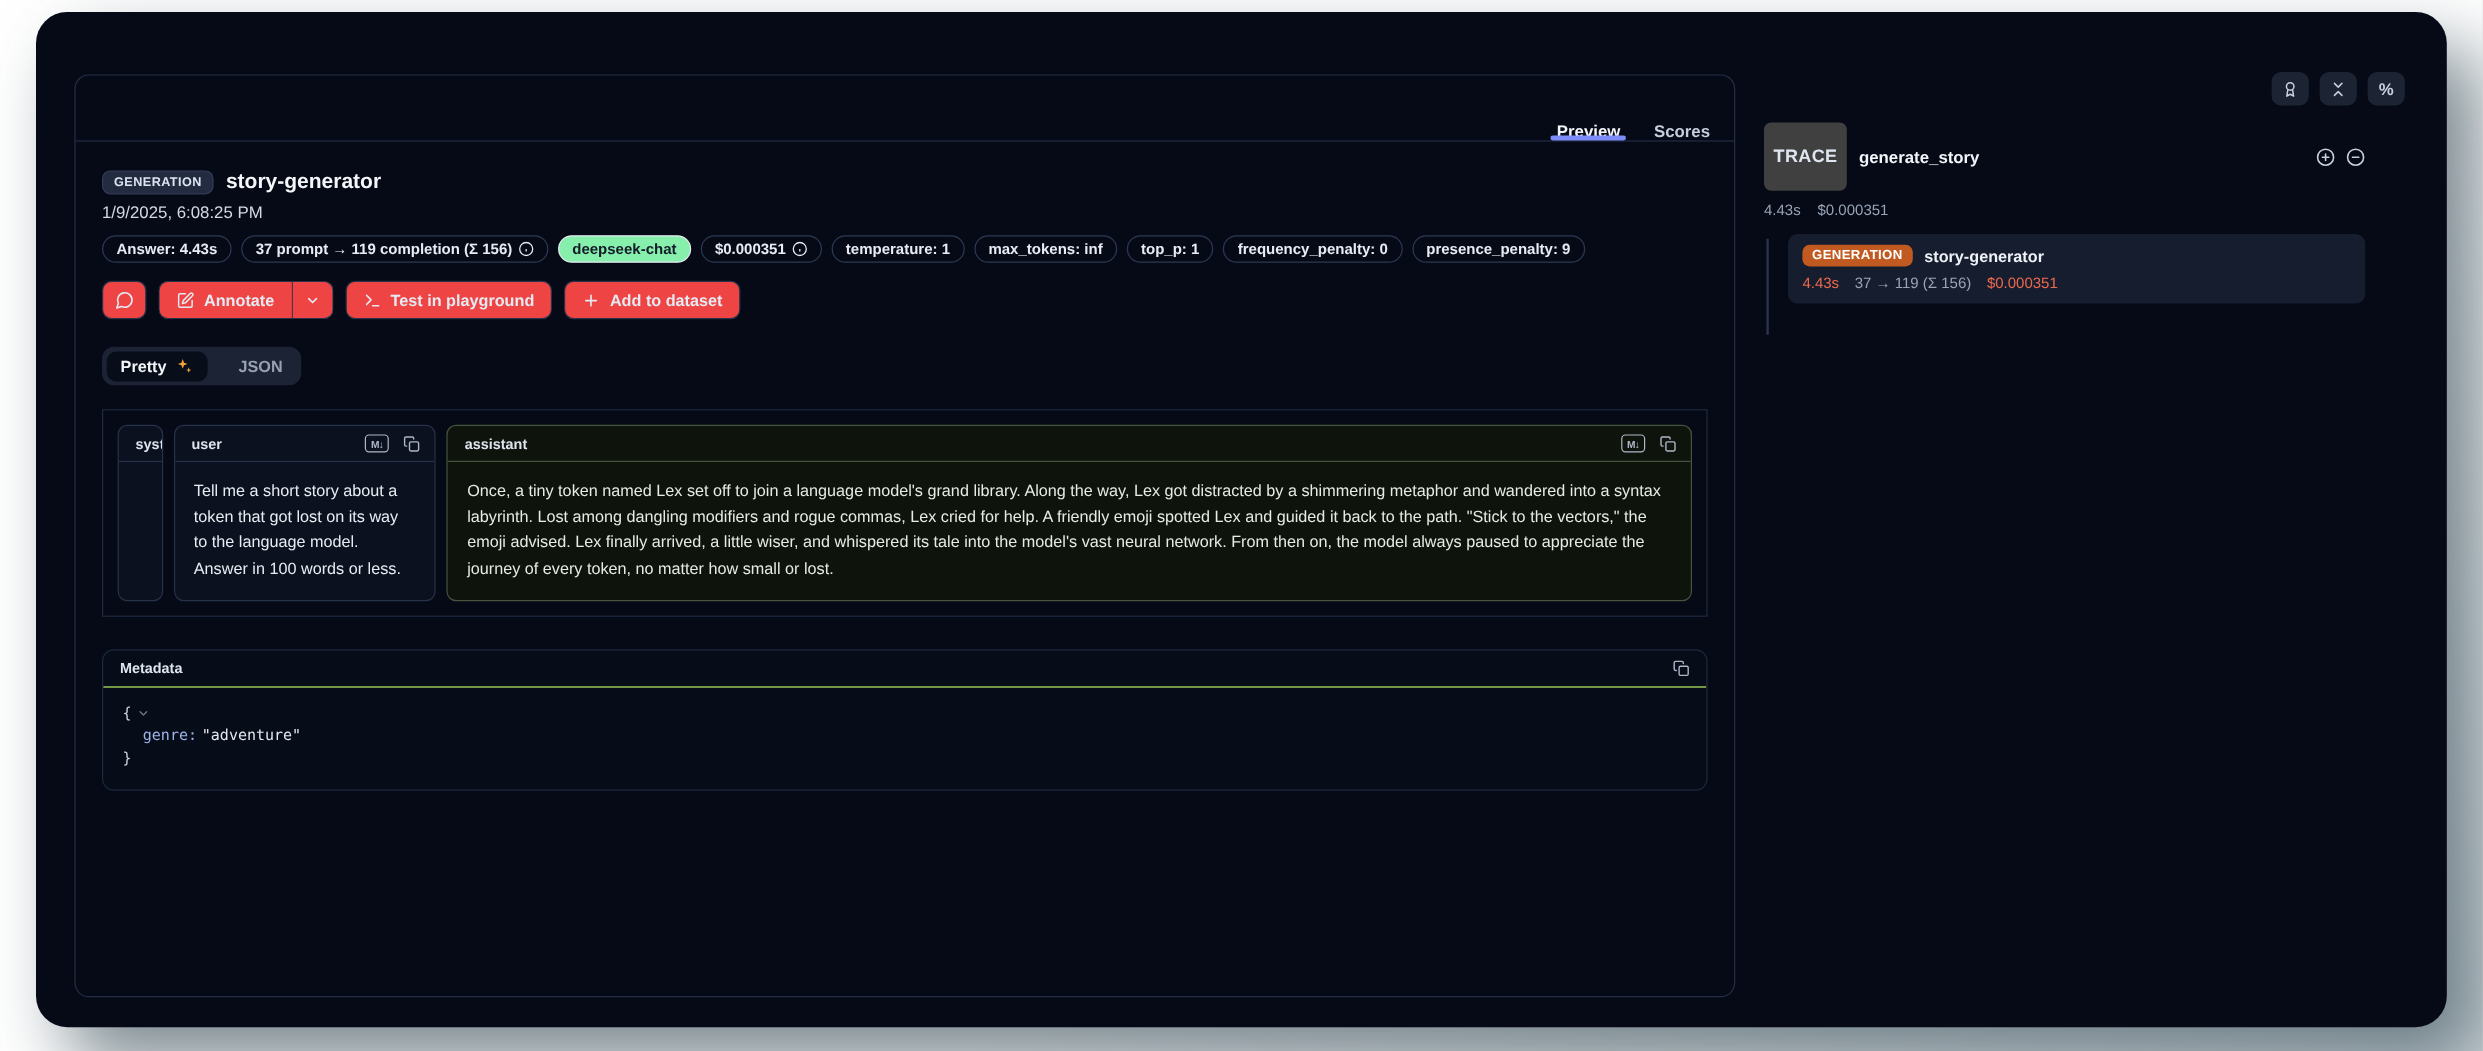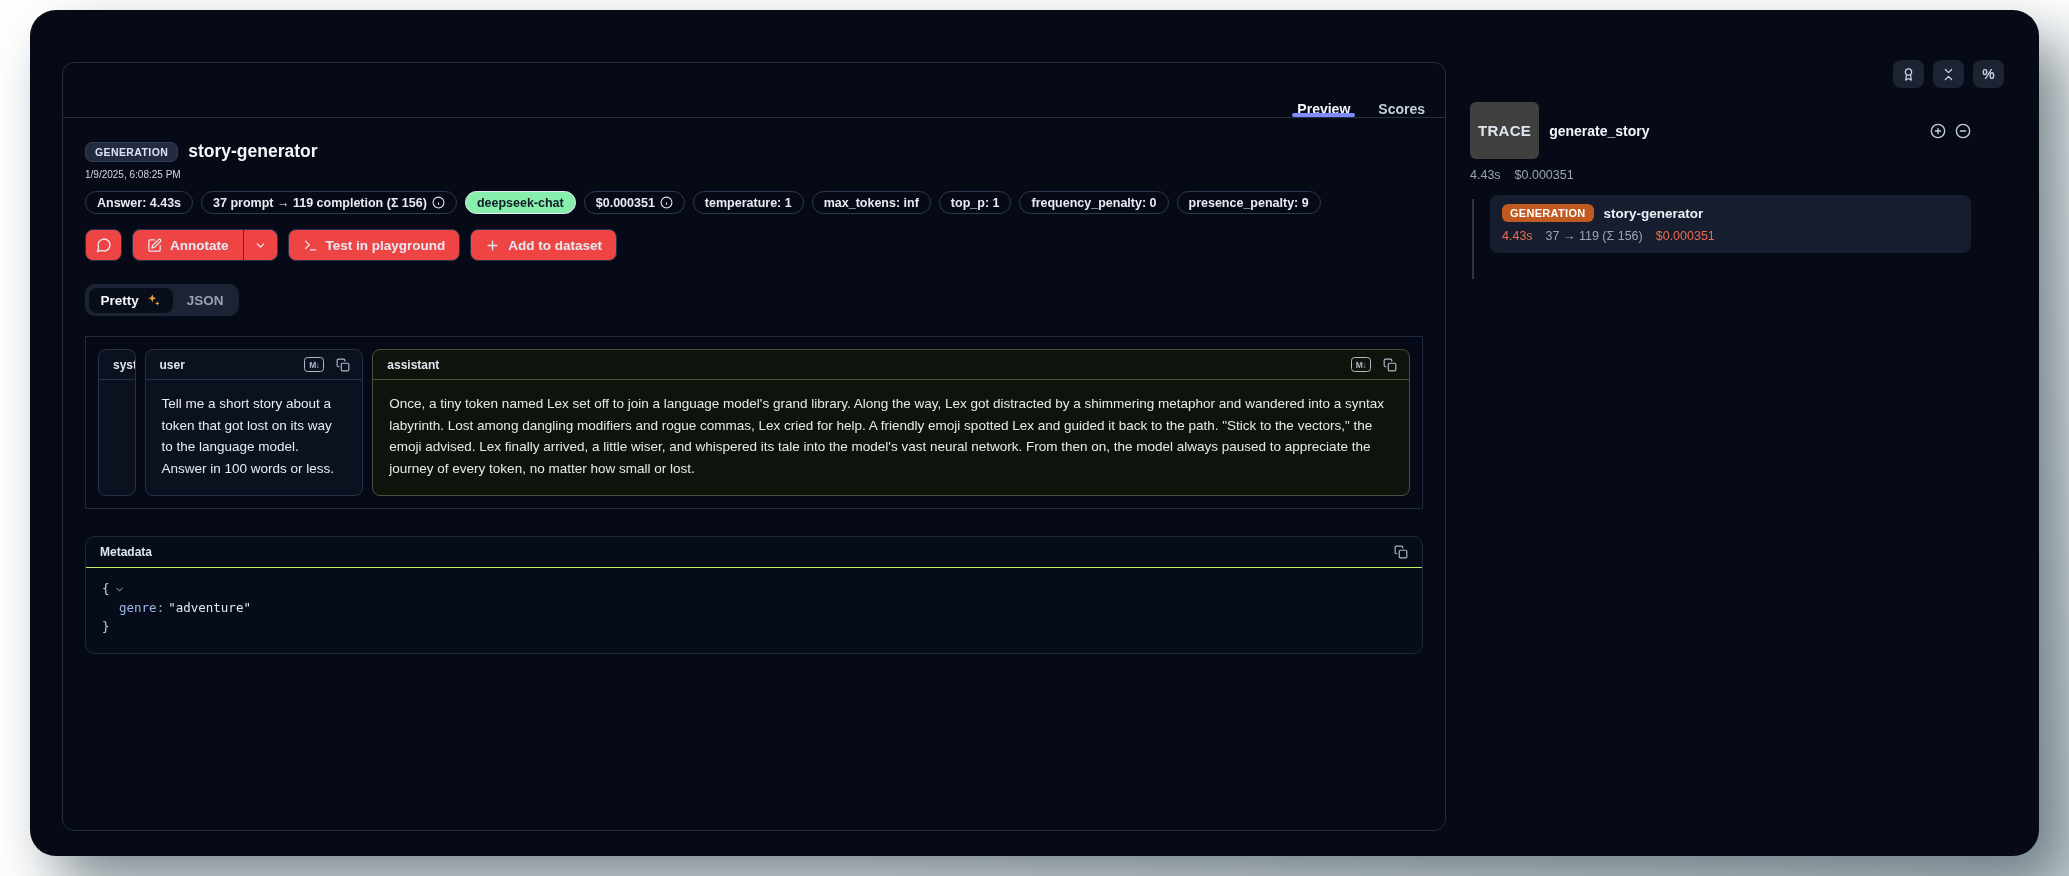--- a/index.html
+++ b/index.html
@@ -35,21 +35,21 @@
   }
   .content { flex:1; padding:17px 22px 0; overflow:hidden; }
 
   .title-row { display:flex; align-items:center; gap:10px; margin-top:6px; }
   .type-badge {
     background:#222b40; color:#dde4f0; border:1px solid #323d57;
     font-size:10.5px; font-weight:700; letter-spacing:.4px;
     padding:3px 9px; border-radius:7px;
   }
   .page-title { font-size:17.5px; font-weight:700; color:#f5f7fa; }
-  .timestamp { margin-top:7px; font-size:10px; color:#d3d9e4; }
+  .timestamp { margin-top:7px; font-size:14px; color:#d3d9e4; }
 
   .pill-row { margin-top:11px; display:flex; align-items:center; gap:8px; flex-wrap:nowrap; }
   .pill {
     display:inline-flex; align-items:center; gap:5px;
     border:1px solid #2d3a54; border-radius:999px; padding:3.5px 11px;
     font-size:12.5px; font-weight:600; color:#e7ebf3; white-space:nowrap;
   }
   .pill.light { background:#86efac; border-color:#e6eaf1; color:#131a29; }
   .pill svg { flex:none; }
 
@@ -59,21 +59,21 @@
     background:#ef4444; border:1px solid #28324a; border-radius:8px;
     color:#e5eaf2; font-size:13.5px; font-weight:600; padding:0 14px; cursor:pointer;
     font-family:inherit;
   }
   .btn.icon-only { width:37px; padding:0; justify-content:center; }
   .split { display:inline-flex; height:32px; }
   .split .btn { border-radius:8px 0 0 8px; border-right:1px solid #313d59; }
   .split .btn.caret { border-radius:0 8px 8px 0; border-left:none; width:34px; padding:0; justify-content:center; }
 
   .view-toggle {
-    margin-top:23px; display:inline-flex; align-items:flex-start; gap:2px;
+    margin-top:23px; display:inline-flex; align-items:flex-start; gap:14px;
     background:#1b2334; border-radius:10px; padding:3.5px;
   }
   .toggle-opt {
     display:inline-flex; align-items:center; gap:7px; padding:5px 12px;
     border-radius:8px; font-size:13.5px; font-weight:600; color:#97a1b3; cursor:pointer;
   }
   .toggle-opt.active { background:#070d19; color:#f2f5f9; }
 
   .io-box {
     margin-top:20px; border:1px solid #1f2a40; border-radius:0;

